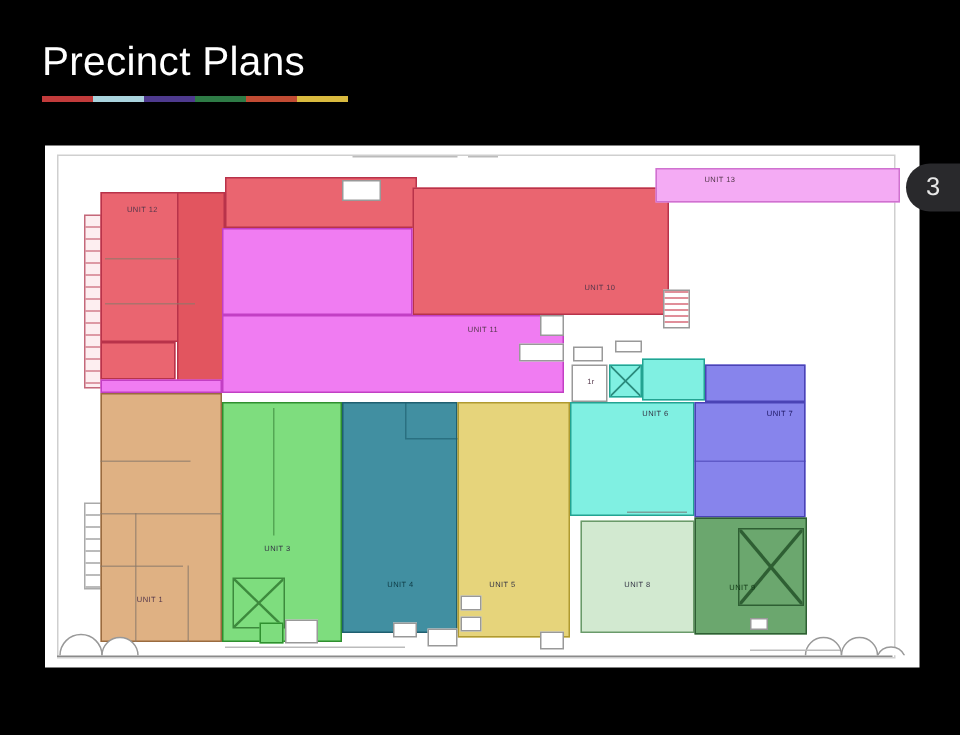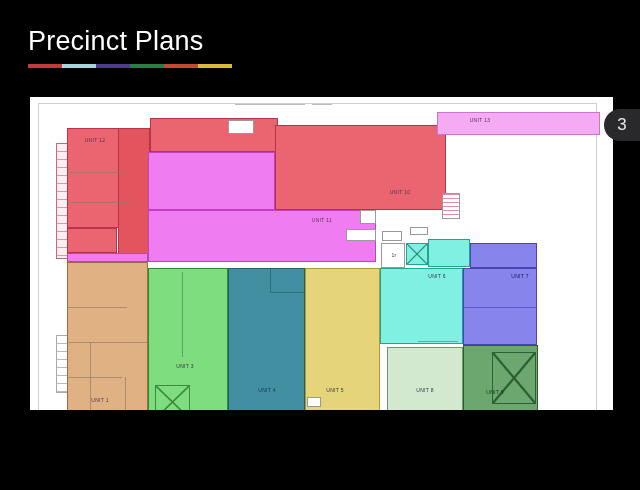--- a/index.html
+++ b/index.html
@@ -1,16 +1,16 @@
 <!DOCTYPE html>
 <html><head>
 <meta charset="utf-8">
 <style>
   html,body{margin:0;padding:0;background:#000;}
-  .slide{position:relative;width:640px;height:410px;background:#000;overflow:hidden;
+  .slide{position:relative;width:640px;height:490px;background:#000;overflow:hidden;
          font-family:"Liberation Sans",sans-serif;}
   .title{position:absolute;left:28px;top:26px;color:#fff;font-size:27px;font-weight:400;letter-spacing:.2px;}
   .accent{position:absolute;left:28px;top:64px;width:204px;height:4px;display:flex;}
   .accent div{flex:1;height:100%;}
   .a0{background:#c23b3b}.a1{background:#a9d3dd}.a2{background:#4e3a8e}
   .a3{background:#2e7b46}.a4{background:#c14b33}.a5{background:#d9ba3f}
   .badge{position:absolute;left:604px;top:109px;width:36px;height:32px;background:#29292c;
          border-radius:16px 0 0 16px;color:#e8e8e8;font-size:17px;display:flex;
          align-items:center;justify-content:center;z-index:50;}
   .map{position:absolute;left:30px;top:97px;width:583px;height:348px;background:#fff;}

